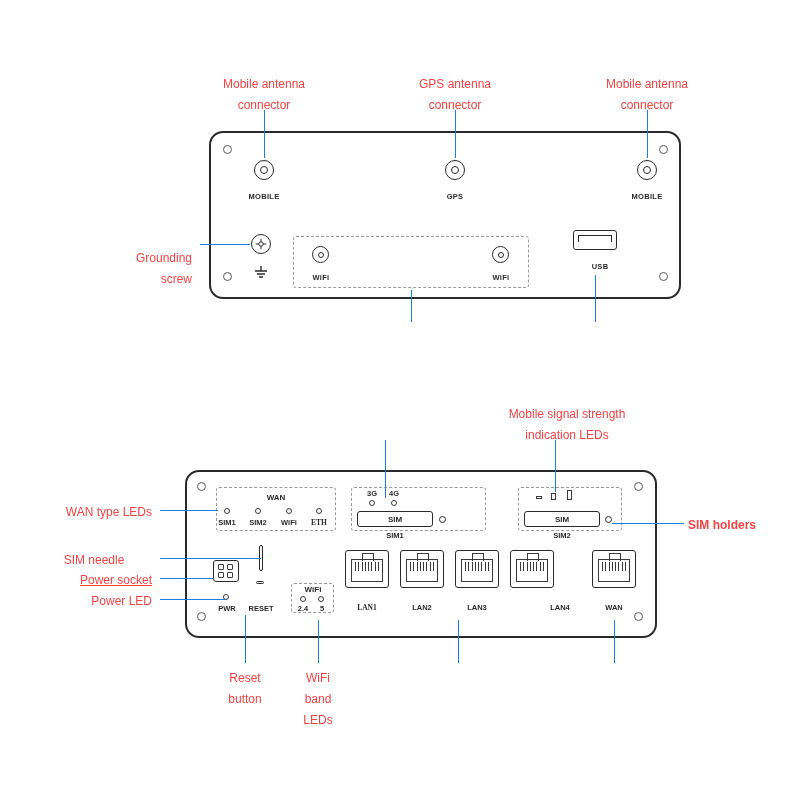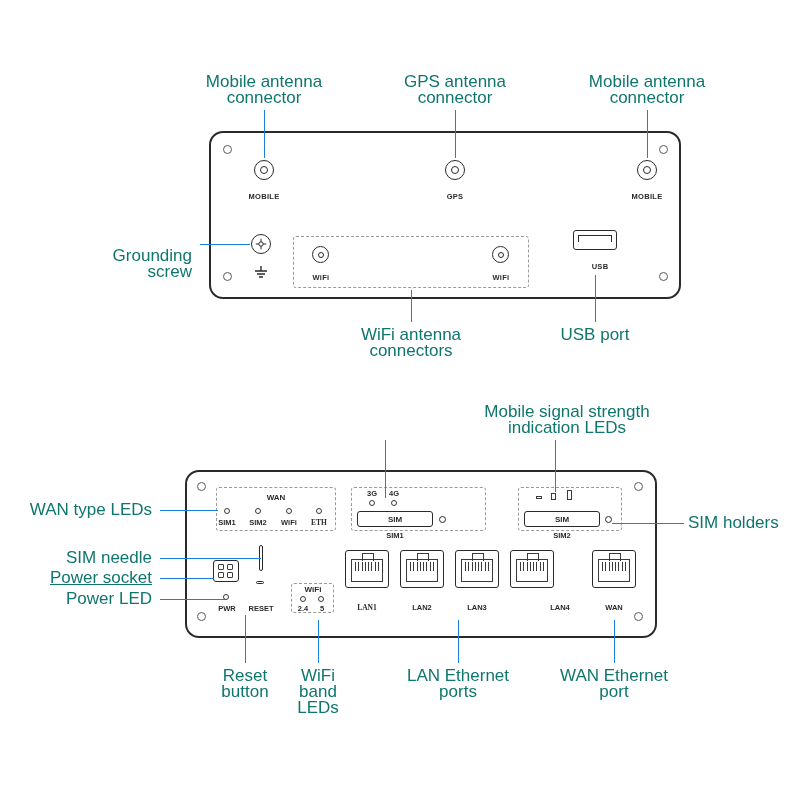--- a/index.html
+++ b/index.html
@@ -6,29 +6,29 @@
   body{
     width:800px;height:800px;
     background:#ffffff;
     font-family:"Liberation Sans", sans-serif;
     position:relative;
     overflow:hidden;
   }
   .stage{position:absolute;left:0;top:0;width:800px;height:800px;}
   .label{
     position:absolute;
-    color:#0f766e;
-    font-size:17px;
-    line-height:16px;
+    color:#ef4444;
+    font-size:12px;
+    line-height:21px;
     font-weight:400;
     white-space:pre;
   }
   .label.c{text-align:center;}
   .label.r{text-align:right;}
-  .label.l{text-align:left;}
+  .label.l{text-align:left;font-weight:bold;}
   .leader{position:absolute;background:#1a7fe0;}
   .leader.h{height:1px;}
   .leader.v{width:1px;}
 
   
   .panel{
     position:absolute;
     border:2px solid #2a2a2a;
     border-radius:14px;
     background:#fff;
@@ -233,25 +233,22 @@
   <div class="leader v" style="left:455px;top:110px;height:48px;"></div>
 
   <div class="label c" style="left:565px;top:74px;width:164px;">Mobile antenna
 connector</div>
   <div class="leader v" style="left:647px;top:110px;height:48px;"></div>
 
   <div class="label r" style="left:60px;top:248px;width:132px;">Grounding
 screw</div>
   <div class="leader h" style="left:200px;top:244px;width:50px;"></div>
 
-  <div class="label c" style="left:328px;top:327px;width:166px;">WiFi antenna
-connectors</div>
   <div class="leader v" style="left:411px;top:290px;height:32px;"></div>
 
-  <div class="label c" style="left:515px;top:327px;width:160px;">USB port</div>
   <div class="leader v" style="left:595px;top:275px;height:47px;"></div>
 
   <div class="panel" style="left:185px;top:470px;width:472px;height:168px;"></div>
 
   <div class="screwhole" style="left:197px;top:482px;"></div>
   <div class="screwhole" style="left:634px;top:482px;"></div>
   <div class="screwhole" style="left:197px;top:612px;"></div>
   <div class="screwhole" style="left:634px;top:612px;"></div>
 
   <div class="dashbox" style="left:216px;top:487px;width:120px;height:44px;"></div>
@@ -386,42 +383,38 @@
 
   <div class="leader v" style="left:385px;top:440px;height:58px;"></div>
 
   <div class="label c" style="left:477px;top:404px;width:180px;">Mobile signal strength
 indication LEDs</div>
   <div class="leader v" style="left:555px;top:440px;height:52px;"></div>
 
   <div class="label r" style="left:18px;top:502px;width:134px;">WAN type LEDs</div>
   <div class="leader h" style="left:160px;top:510px;width:58px;"></div>
 
-  <div class="label r" style="left:36px;top:550px;width:116px;">SIM needle</div>
+  <div class="label r" style="left:36px;top:550px;width:116px;text-align:center;">SIM needle</div>
   <div class="leader h" style="left:160px;top:558px;width:101px;"></div>
 
   <div class="label r" style="left:24px;top:570px;width:128px;text-decoration:underline;">Power socket</div>
   <div class="leader h" style="left:160px;top:578px;width:54px;"></div>
 
   <div class="label r" style="left:38px;top:591px;width:114px;">Power LED</div>
   <div class="leader h" style="left:160px;top:599px;width:65px;"></div>
 
   <div class="label l" style="left:688px;top:515px;width:110px;">SIM holders</div>
   <div class="leader h" style="left:612px;top:523px;width:72px;"></div>
 
   <div class="label c" style="left:198px;top:668px;width:94px;">Reset
 button</div>
   <div class="leader v" style="left:245px;top:615px;height:48px;"></div>
 
   <div class="label c" style="left:278px;top:668px;width:80px;">WiFi
 band
 LEDs</div>
   <div class="leader v" style="left:318px;top:620px;height:43px;"></div>
 
-  <div class="label c" style="left:378px;top:668px;width:160px;">LAN Ethernet
-ports</div>
   <div class="leader v" style="left:458px;top:620px;height:43px;"></div>
 
-  <div class="label c" style="left:534px;top:668px;width:160px;">WAN Ethernet
-port</div>
   <div class="leader v" style="left:614px;top:620px;height:43px;"></div>
 
 </div>
 
 </body></html>

